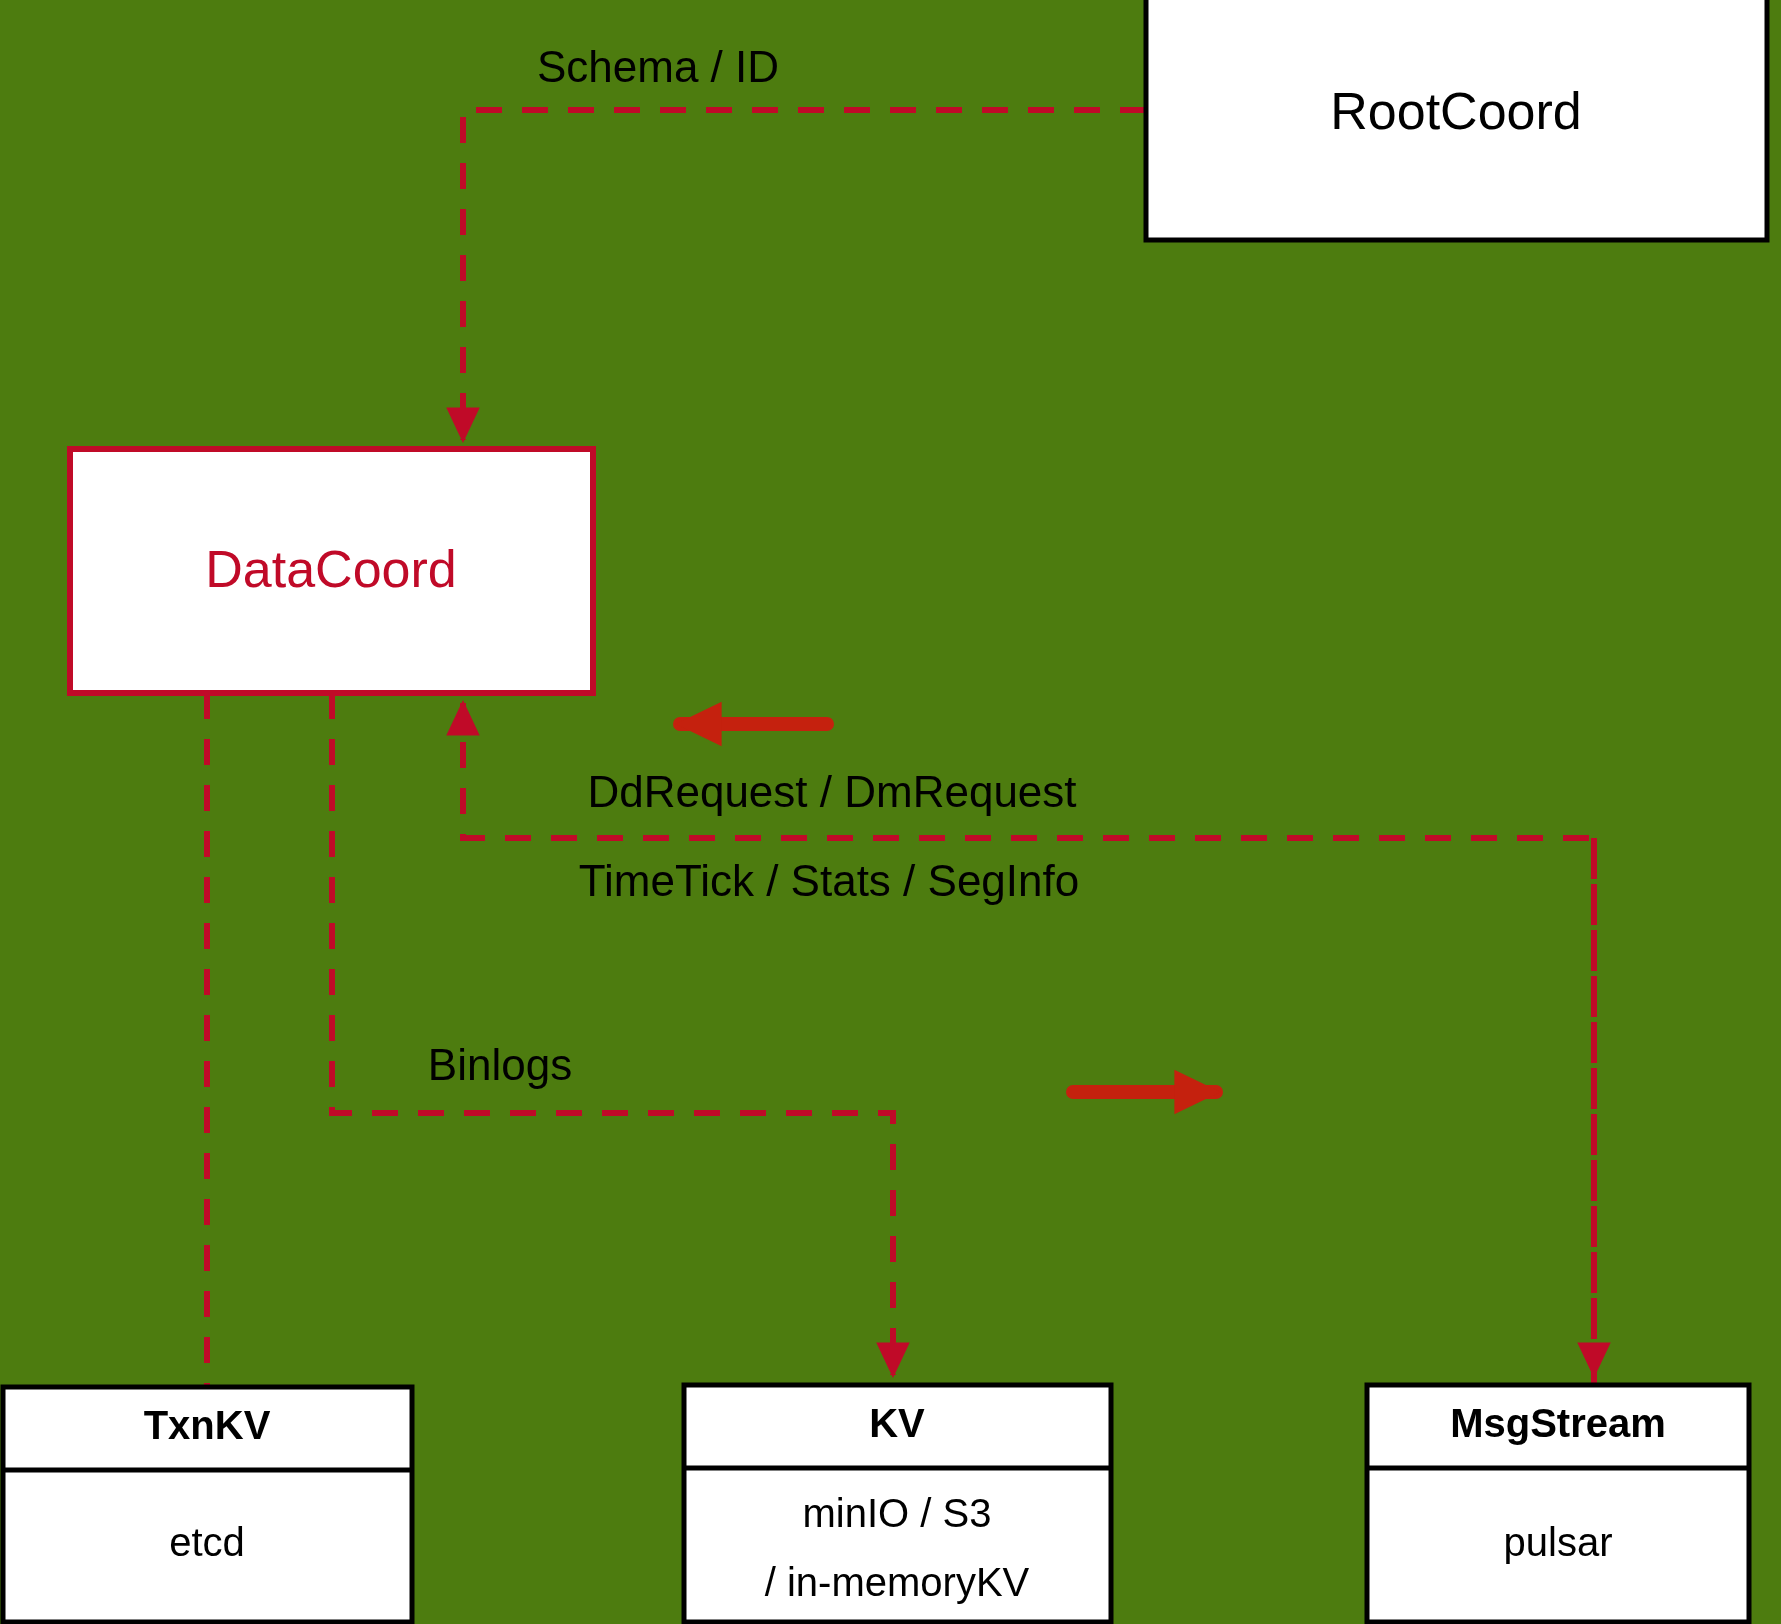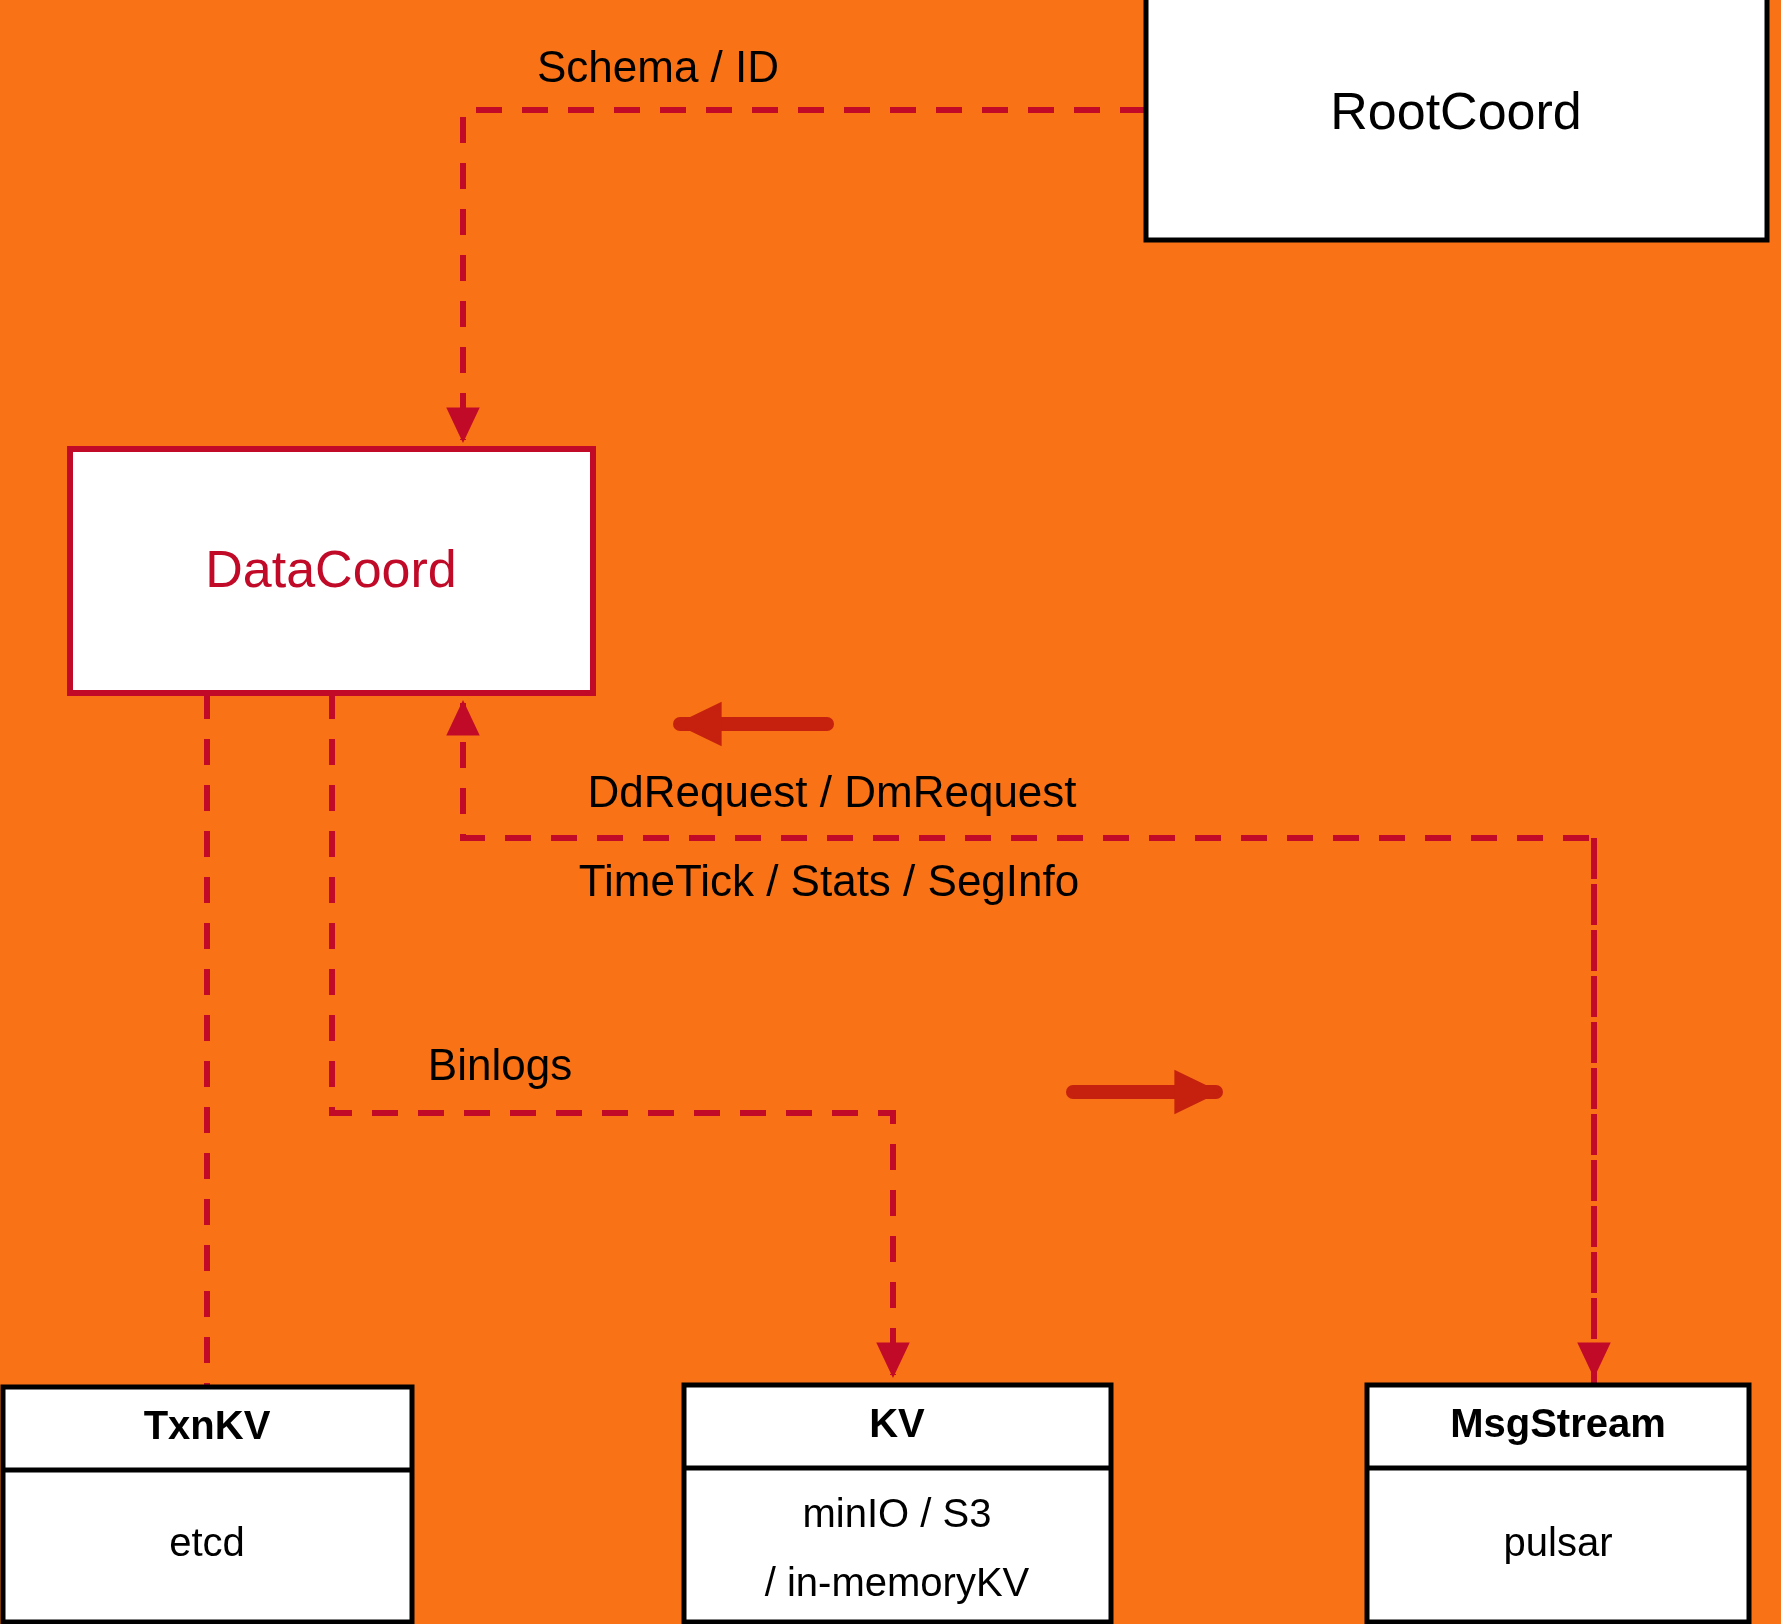--- a/index.html
+++ b/index.html
@@ -7,21 +7,21 @@
     padding: 0;
     background: #ffffff;
   }
   body {
     font-family: "Liberation Sans", sans-serif;
   }
   #diagram-root {
     position: relative;
     width: 1781px;
     height: 1624px;
-    background: #f97316;
+    background: #4d7c0f;
     overflow: hidden;
   }
   svg#diagram-svg {
     position: absolute;
     top: 0;
     left: 0;
     width: 1781px;
     height: 1624px;
     display: block;
   }

